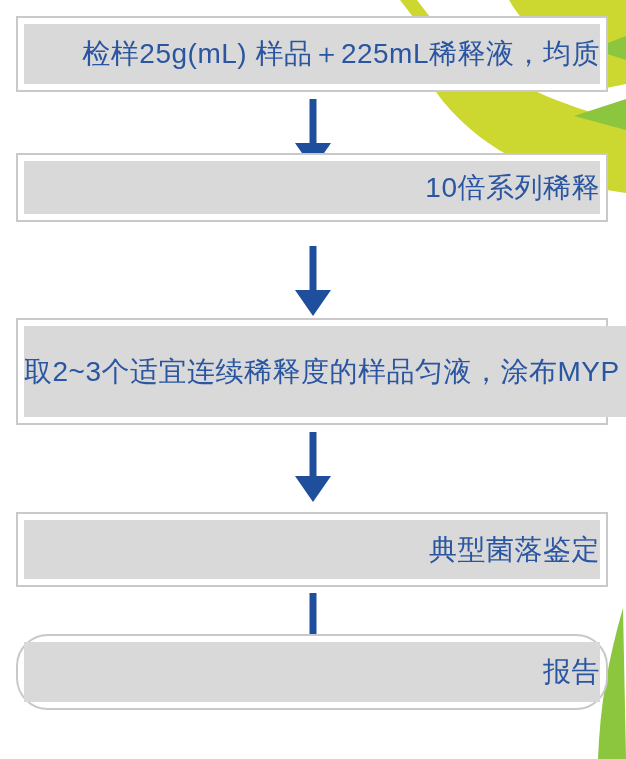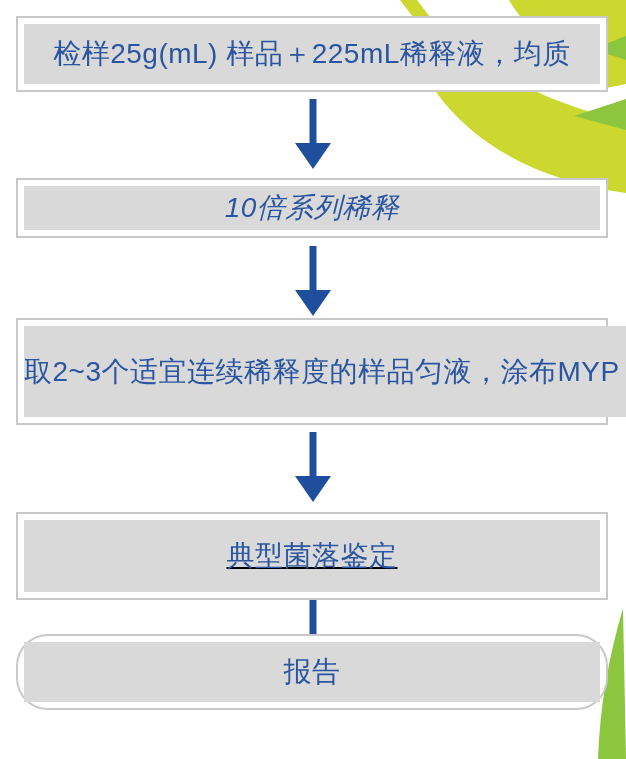--- a/index.html
+++ b/index.html
@@ -33,35 +33,35 @@
     background: #ffffff;
     padding: 6px;
     display: flex;
     z-index: 2;
   }
   .step-fill {
     flex: 1;
     background: #d9d9d9;
     display: flex;
     flex-direction: column;
-    align-items: center;
+    align-items: flex-end;
     justify-content: center;
     text-align: center;
   }
   .step-label {
     color: #2a55a0;
     font-size: 28px;
     line-height: 1.5;
     letter-spacing: 0.5px;
     white-space: nowrap;
   }
   .step-1 { top: 16px;  height: 76px;  }
-  .step-2 { top: 178px; height: 60px; font-style: italic;  }
+  .step-2 { top: 153px; height: 69px;  }
   .step-3 { top: 318px; height: 107px; }
-  .step-4 { top: 512px; height: 88px; text-decoration: underline;  }
+  .step-4 { top: 512px; height: 75px;  }
   .step-5 { top: 634px; height: 76px; border-radius: 32px;  }
   .flow-arrow {
     position: absolute;
     left: 295px;
     width: 36px;
     z-index: 1;
   }
   .flow-arrow svg { display: block; width: 36px; height: 70px; }
   .arrow-1 { top: 99px;  }
   .arrow-2 { top: 246px; }

